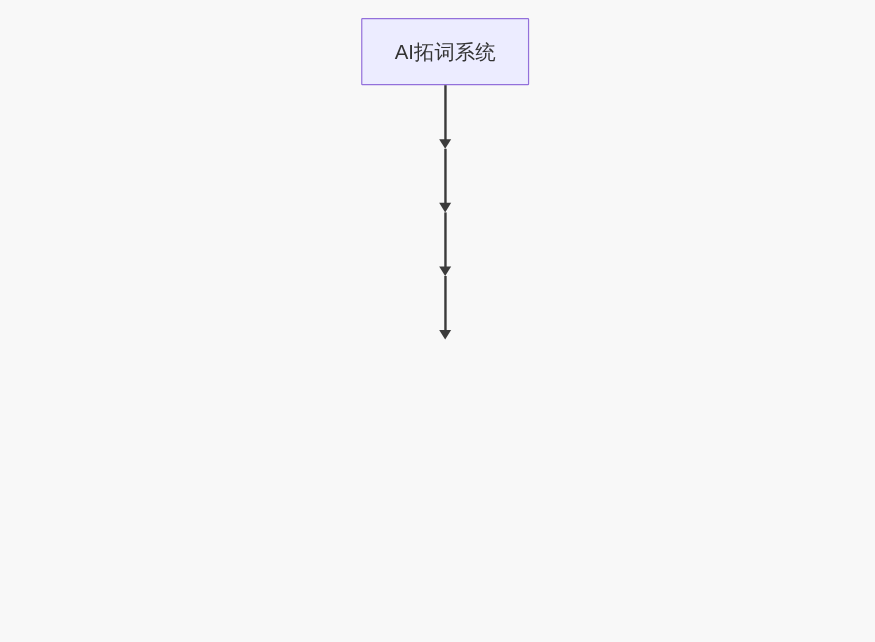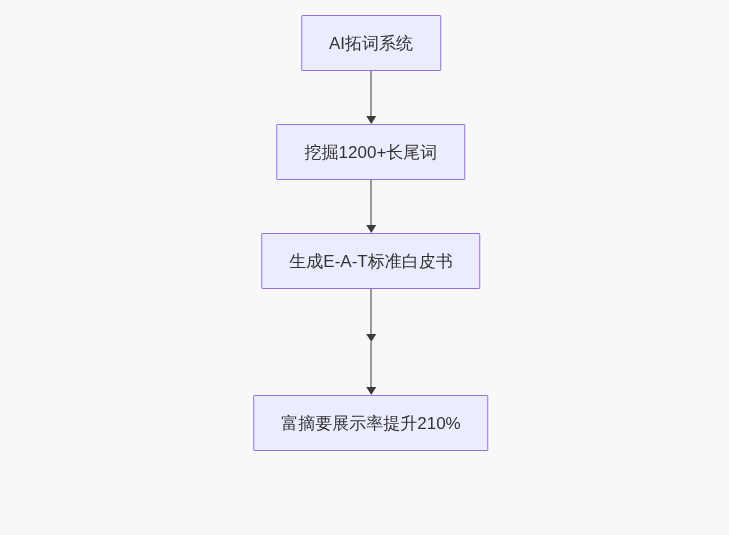--- a/index.html
+++ b/index.html
@@ -77,42 +77,33 @@
 
     <div class="node">
       <span>AI拓词系统</span>
     </div>
 
     <div class="arrow">
       <div class="line"></div>
       <div class="head"></div>
     </div>
 
-    <div class="node">
-      <span>挖掘1200+长尾词</span>
-    </div>
-
-    <div class="arrow">
-      <div class="line"></div>
-      <div class="head"></div>
-    </div>
-
-    <div class="node">
-      <span>生成E-A-T标准白皮书</span>
-    </div>
 
     <div class="arrow">
       <div class="line"></div>
       <div class="head"></div>
     </div>
 
 
     <div class="arrow">
       <div class="line"></div>
       <div class="head"></div>
     </div>
 
-    <div class="node">
-      <span>富摘要展示率提升210%</span>
+
+    <div class="arrow">
+      <div class="line"></div>
+      <div class="head"></div>
     </div>
+
 
   </div>
 </div>
 
 </body></html>

